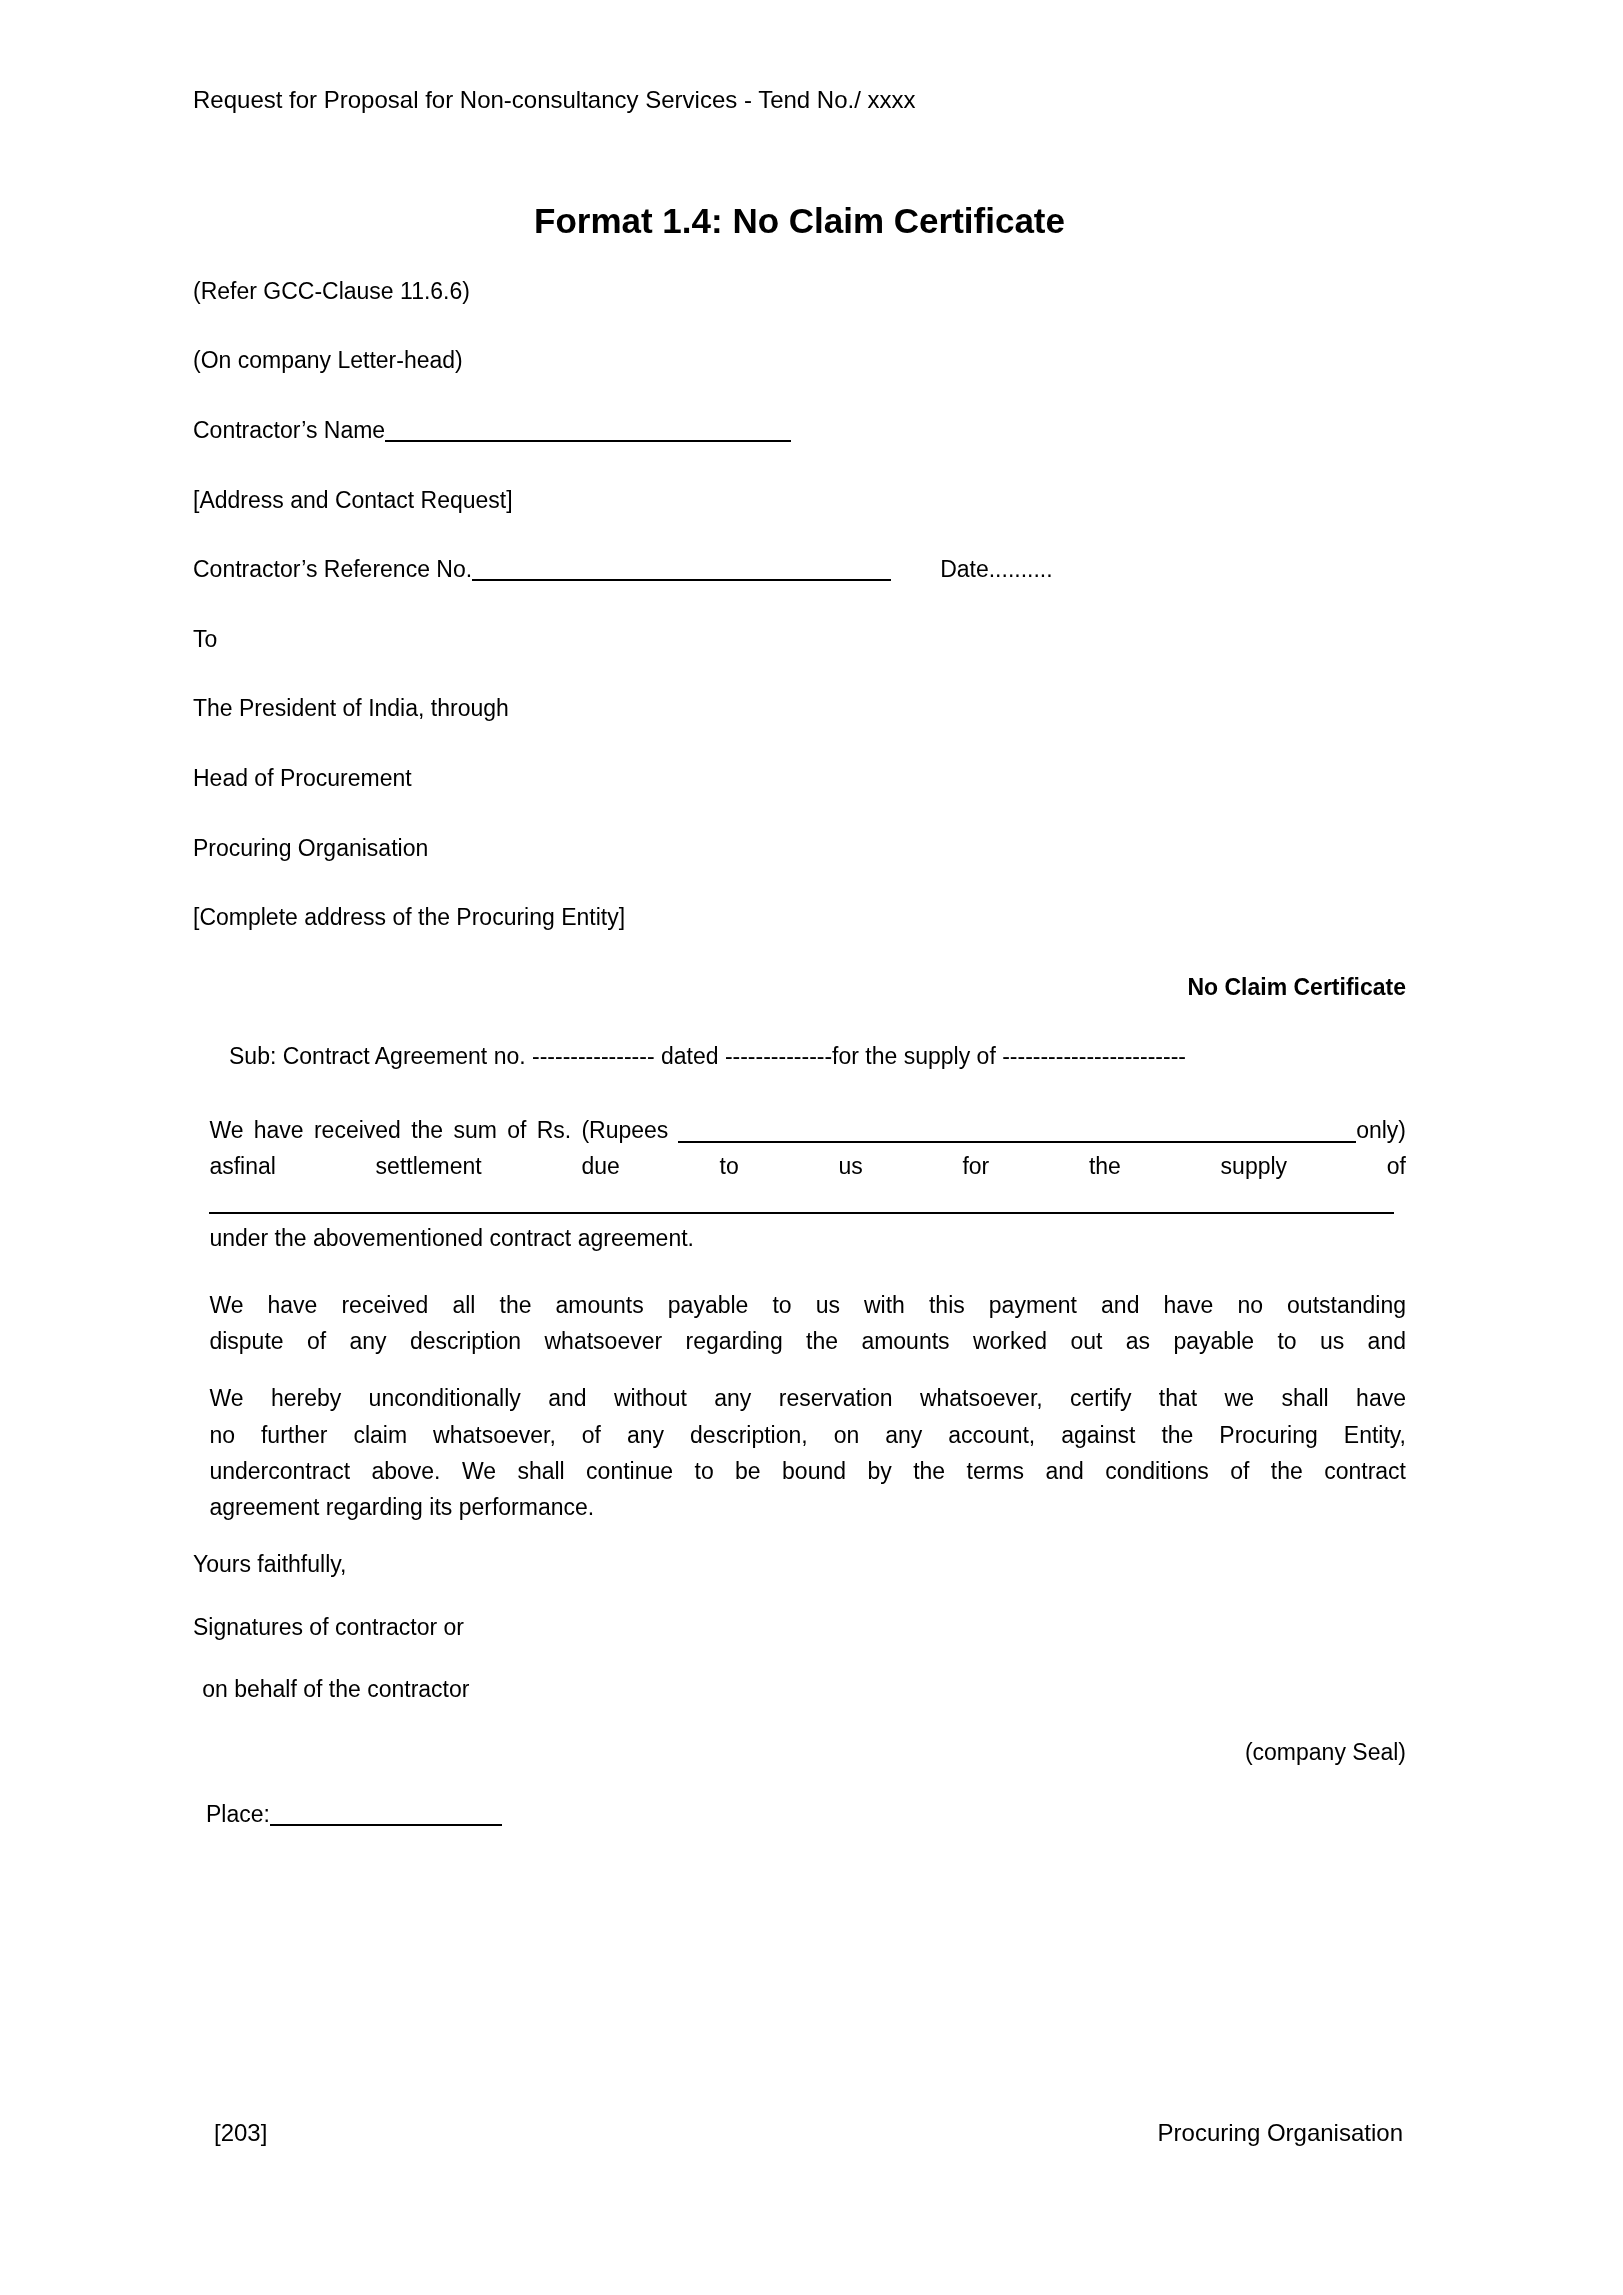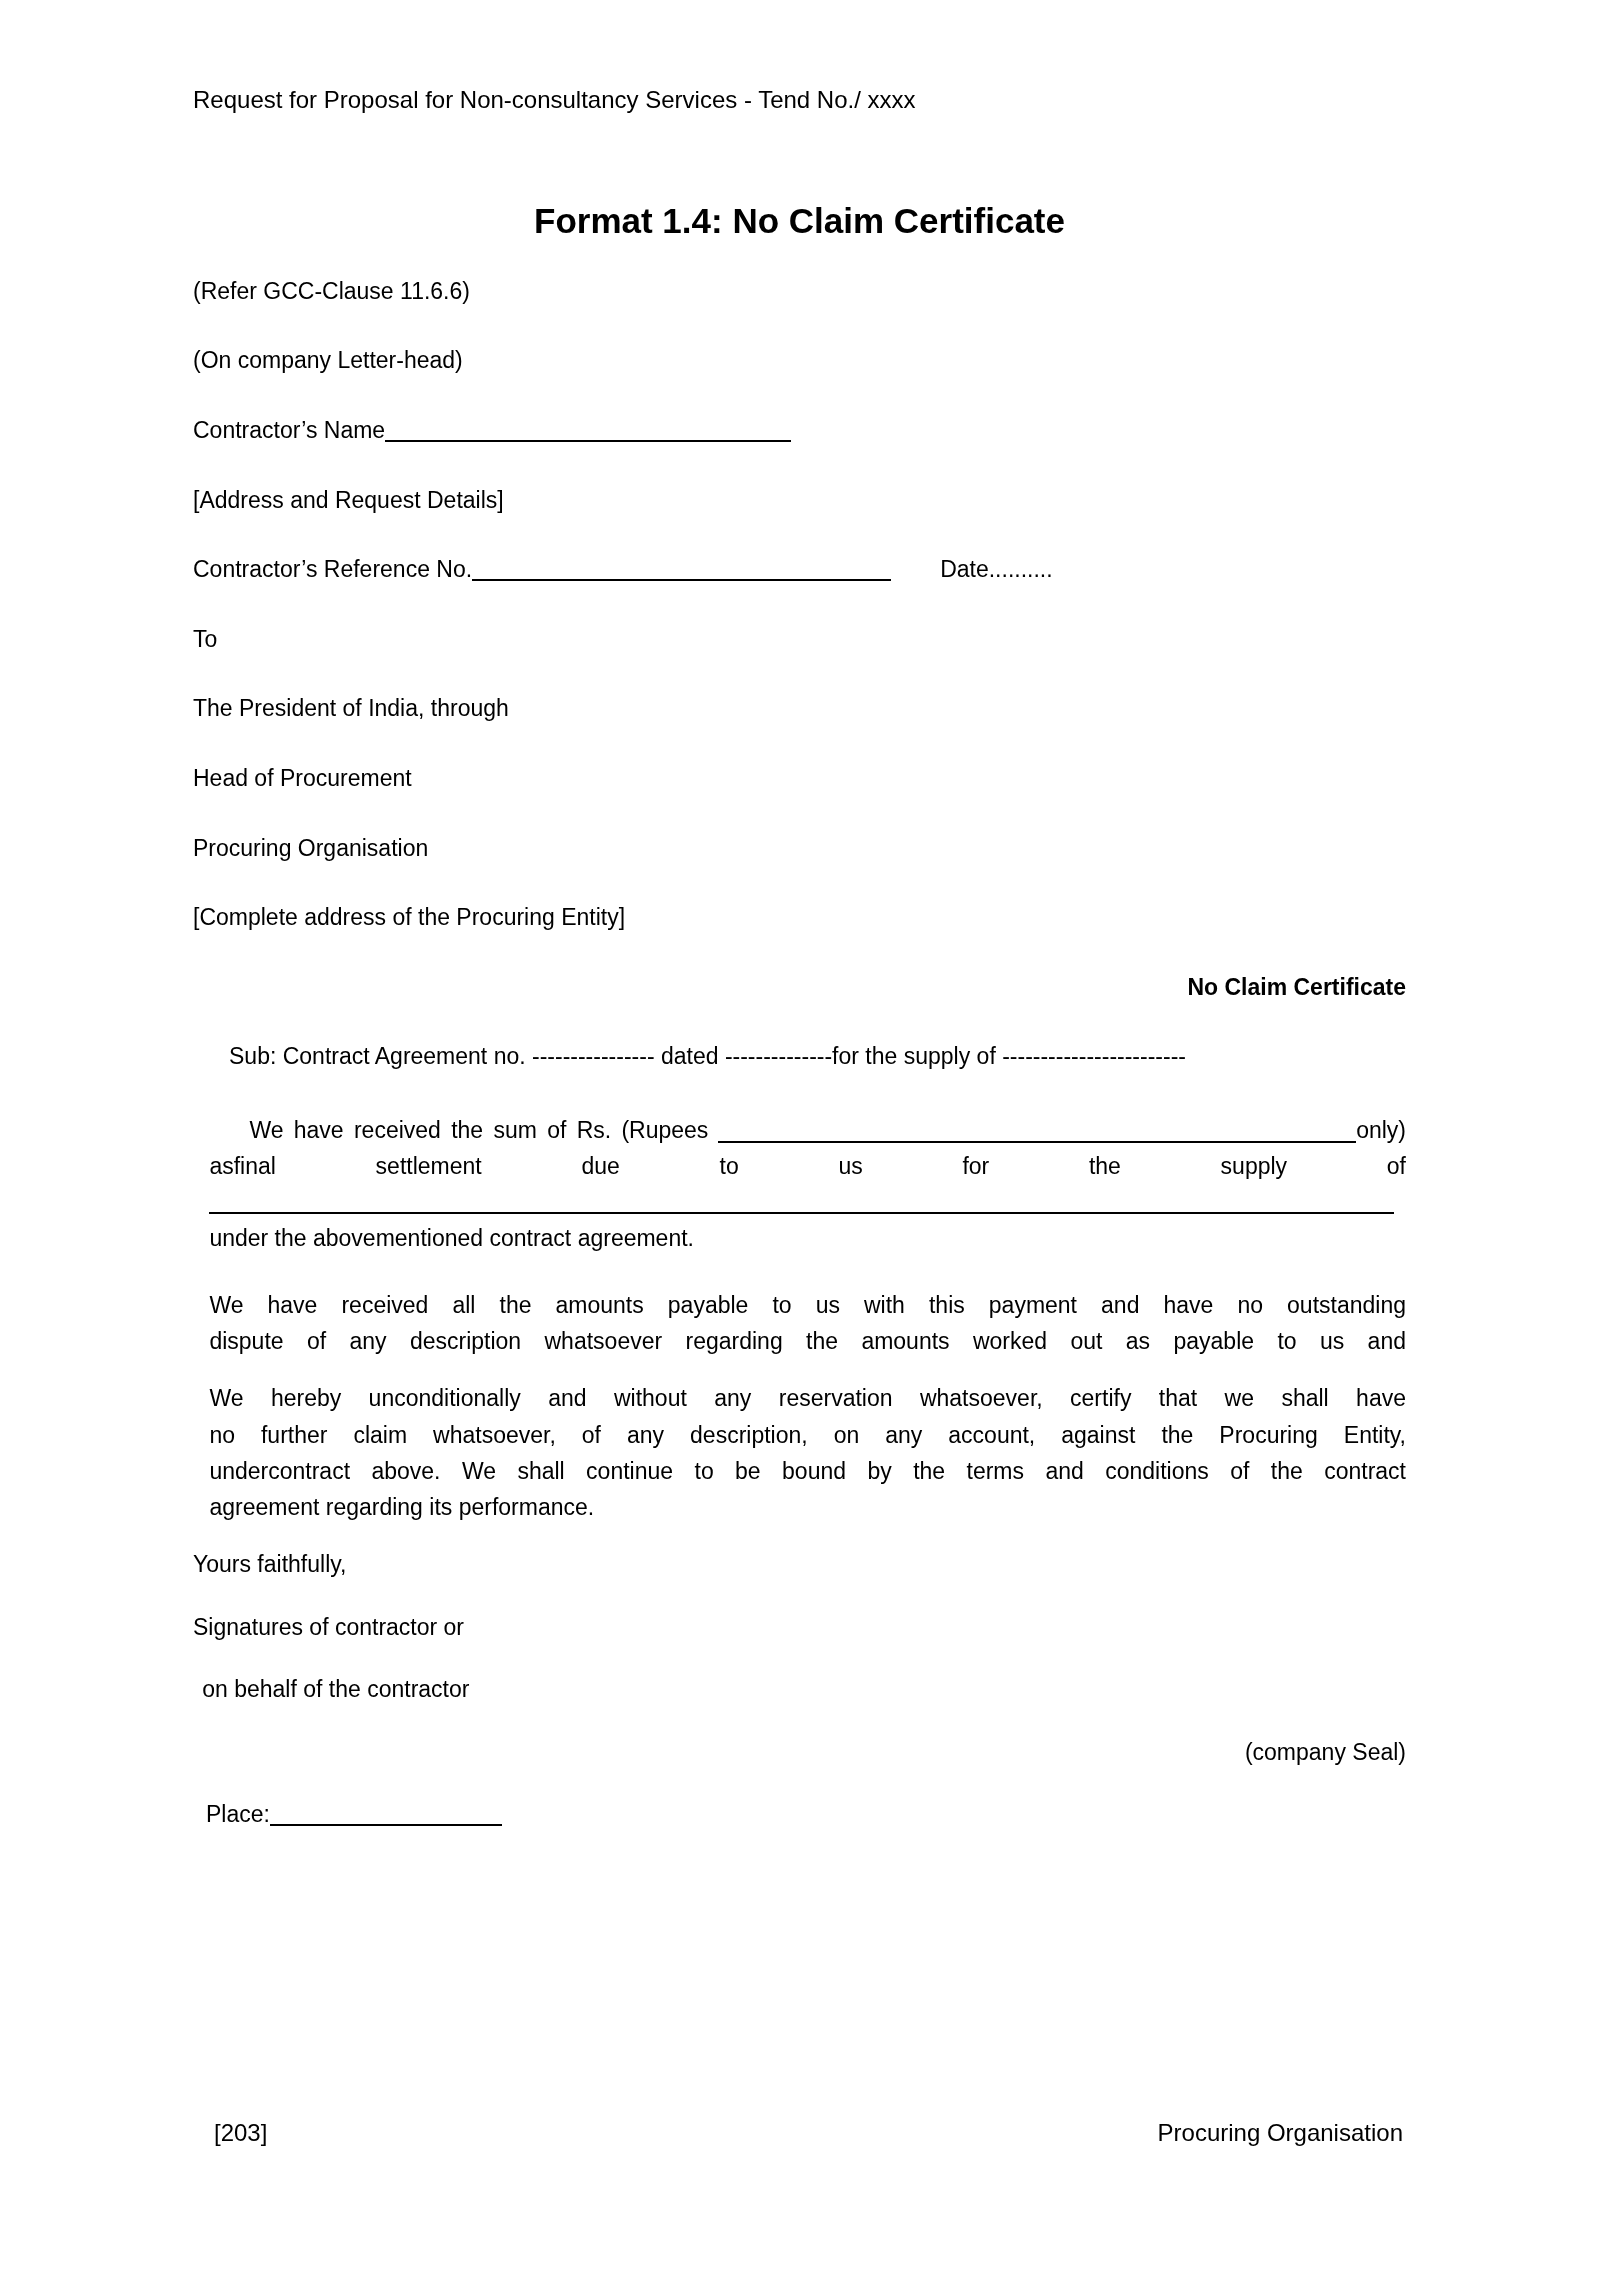--- a/index.html
+++ b/index.html
@@ -66,21 +66,20 @@
   }
   .para1 { margin-top: 41px; }
   .para2 { margin-top: 31px; }
   .para3 { margin-top: 21px; }
   .jline { text-align: justify; text-align-last: justify; }
   .lline { text-align: left; text-align-last: left; }
   .flexline {
     display: flex;
     align-items: flex-end;
     word-spacing: 3.9px;
-    margin-left: 40px;
   }
   .fill {
     flex: 1 1 auto;
     height: 0;
     border-bottom: 2px solid #000;
     align-self: flex-end;
     margin-bottom: 5.2px;
     margin-left: 9.2px;
   }
   .rule-line { line-height: 36px; }
@@ -116,21 +115,21 @@
     <div class="header-line">Request for Proposal for Non-consultancy Services - Tend No./ xxxx</div>
 
     <div class="doc-title">Format 1.4: No Claim Certificate</div>
 
     <div class="line">(Refer GCC-Clause 11.6.6)</div>
 
     <div class="line">(On company Letter-head)</div>
 
     <div class="line"><span>Contractor’s Name</span><span class="blank blank-name"></span></div>
 
-    <div class="line">[Address and Request Details]</div>
+    <div class="line">[Address and Contact Request]</div>
 
     <div class="line"><span>Contractor’s Reference No.</span><span class="blank blank-ref"></span><span class="date-dotted">Date..........</span></div>
 
     <div class="line">To</div>
 
     <div class="line">The President of India, through</div>
 
     <div class="line">Head of Procurement</div>
 
     <div class="line">Procuring Organisation</div>

